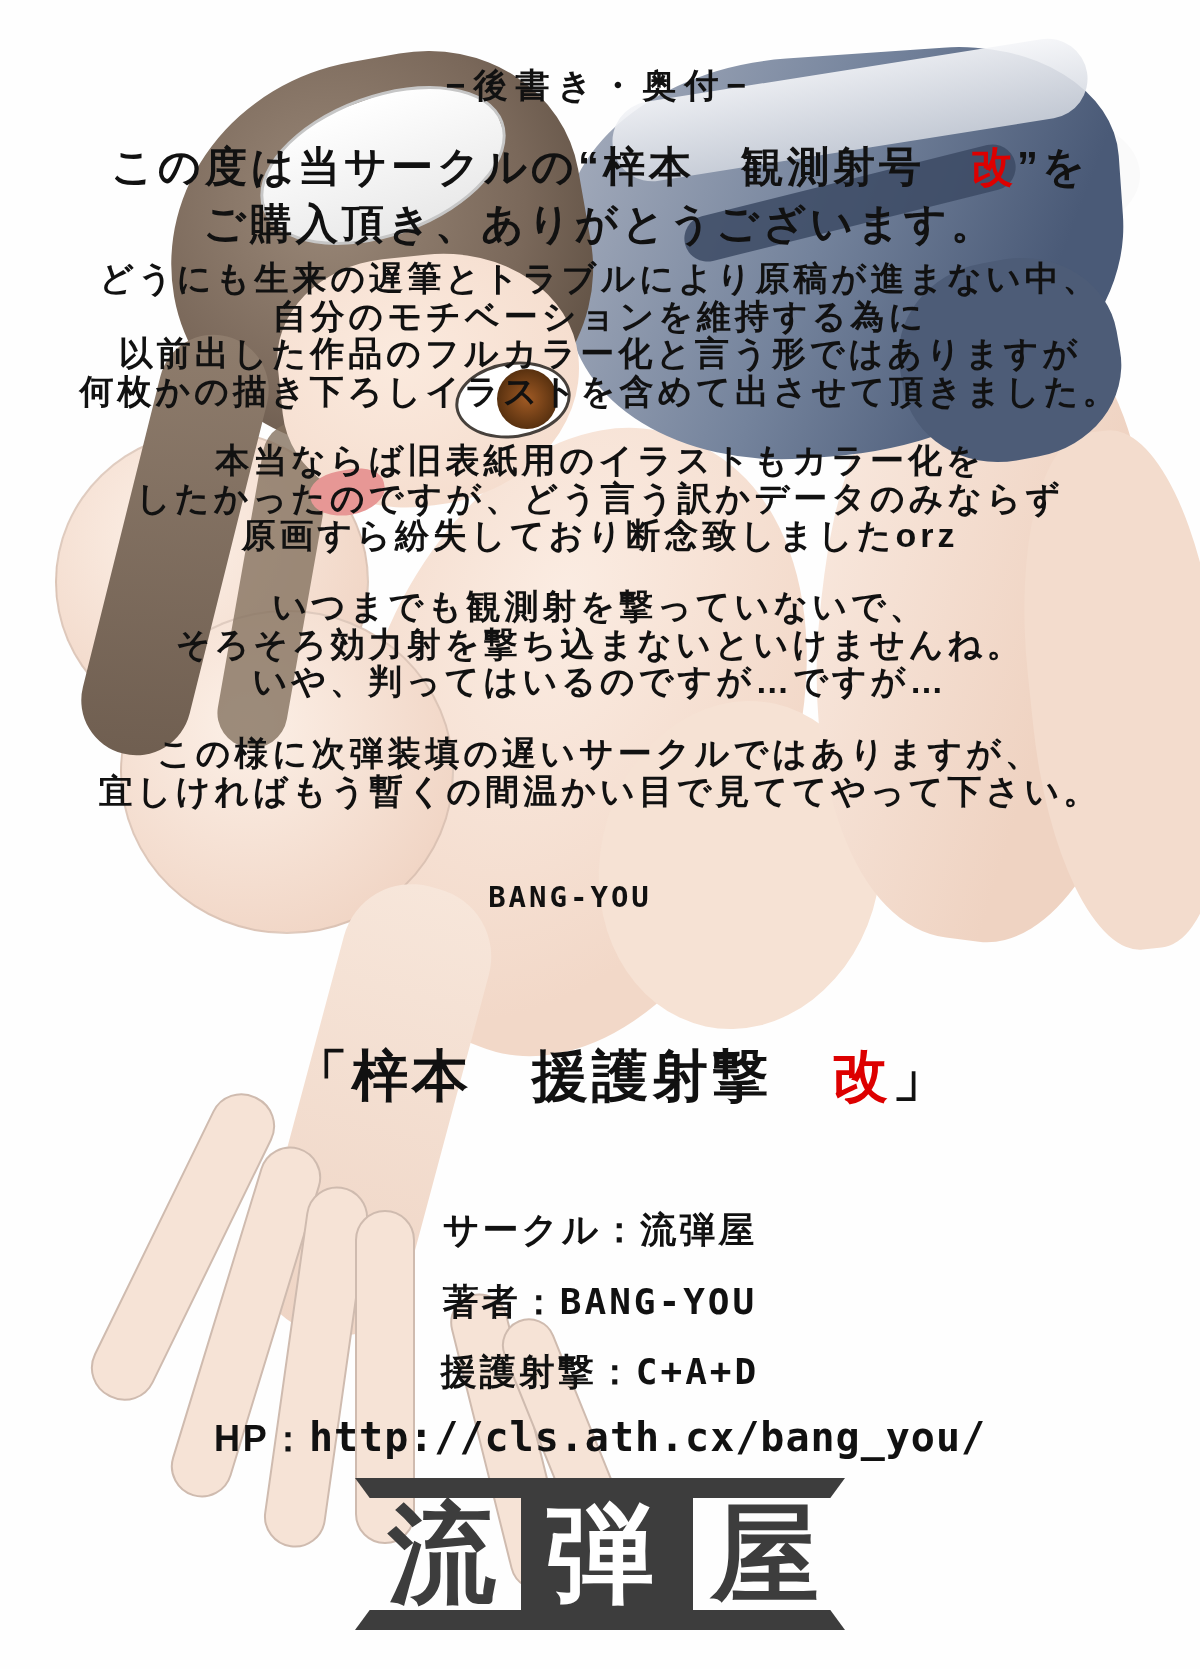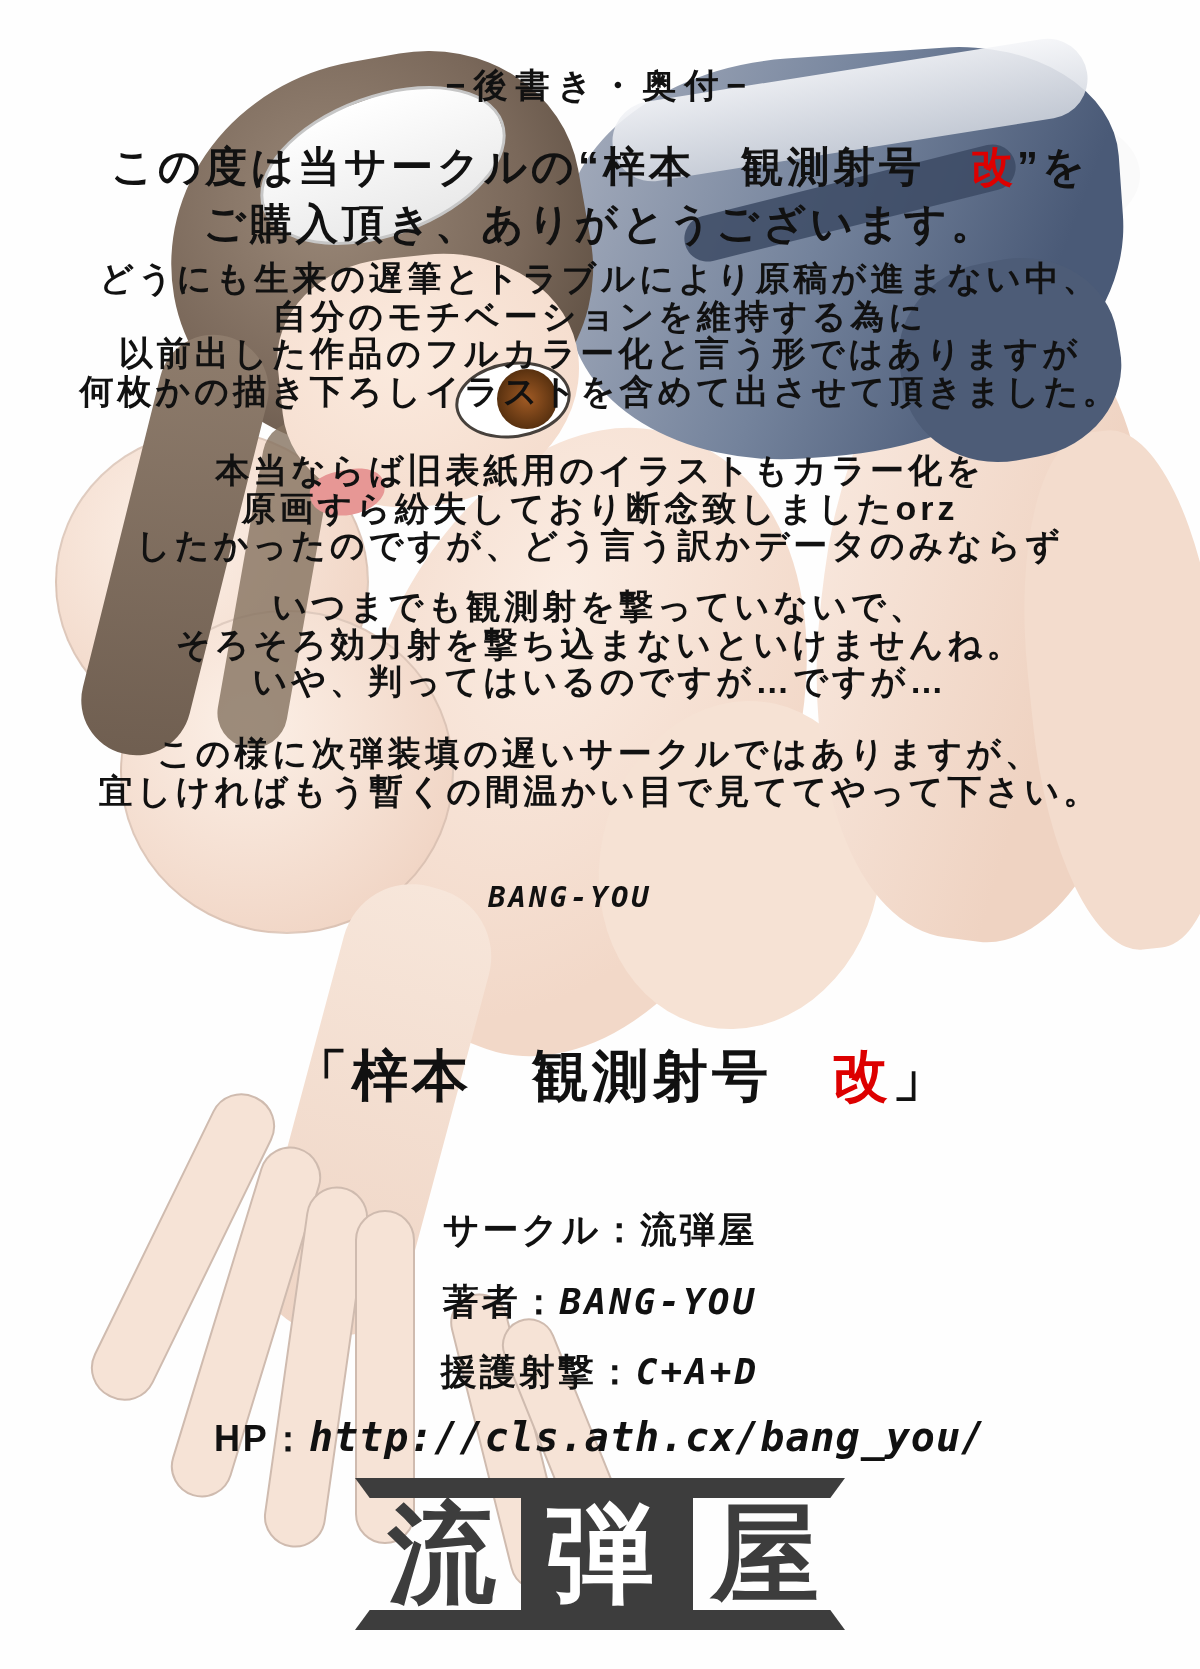--- a/index.html
+++ b/index.html
@@ -40,26 +40,26 @@
   .il-finger-4{left:355px;top:1210px;width:56px;height:330px;background:#f6e3d6;border:2px solid #cfbbaf;border-radius:32px;}
   .il-finger-5{left:480px;top:1290px;width:54px;height:300px;background:#f6e3d6;border:2px solid #cfbbaf;border-radius:30px;transform:rotate(-14deg);}
   .il-finger-6{left:545px;top:1310px;width:50px;height:280px;background:#f6e3d6;border:2px solid #cfbbaf;border-radius:28px;transform:rotate(-22deg);}
 
   
   .txt{position:absolute;left:20px;width:1160px;text-align:center;z-index:2;font-weight:bold;}
   .header-title{top:40px;font-size:34px;letter-spacing:8px;margin-top:23px;}
   .p1{top:138px;font-size:42px;line-height:57px;letter-spacing:4px;}
   .para{font-size:34px;line-height:37.5px;letter-spacing:4px;}
   .p2{top:260px;}
-  .p3{top:452px;}
+  .p3{top:442px;}
   .p4{top:588px;}
   .p5{top:738px;font-family:Liberation Mono, monospace;}
   .signature{top:880px;font-size:29px;letter-spacing:3px;}
   .signature .inner{position:relative;left:-30px;}
-  .mono{font-family:"DejaVu Sans Mono","Liberation Mono",monospace;font-weight:bold;font-style:italic;}
+  .mono{font-family:"DejaVu Sans Mono","Liberation Mono",monospace;font-weight:bold;}
   .accent{color:var(--accent,#dd0000);}
   .book-title{top:1040px;font-size:56px;letter-spacing:4px;line-height:72px;}
   .book-title .inner{position:relative;left:22px;}
   .credit{position:absolute;left:0;width:1200px;z-index:2;display:flex;justify-content:center;align-items:baseline;font-weight:bold;font-size:36px;letter-spacing:3px;}
   .credit-1{top:1206px;}
   .credit-2{top:1278px;}
   .credit-3{top:1348px;}
   .credit-4{top:1414px;}
   .credit-4 .credit-value{font-size:40px;letter-spacing:1px;}
 
@@ -116,41 +116,41 @@
 
   <div class="txt para p2">
     <div>どうにも生来の遅筆とトラブルにより原稿が進まない中、</div>
     <div>自分のモチベーションを維持する為に</div>
     <div>以前出した作品のフルカラー化と言う形ではありますが</div>
     <div>何枚かの描き下ろしイラストを含めて出させて頂きました。</div>
   </div>
 
   <div class="txt para p3">
     <div>本当ならば旧表紙用のイラストもカラー化を</div>
+    <div>したかったのですが、どう言う訳かデータのみならず</div>
     <div>原画すら紛失しており断念致しましたorz</div>
-    <div>したかったのですが、どう言う訳かデータのみならず</div>
   </div>
 
   <div class="txt para p4">
     <div>いつまでも観測射を撃っていないで、</div>
     <div>そろそろ効力射を撃ち込まないといけませんね。</div>
     <div>いや、判ってはいるのですが…ですが…</div>
   </div>
 
   <div class="txt para p5">
     <div>この様に次弾装填の遅いサークルではありますが、</div>
     <div>宜しければもう暫くの間温かい目で見ててやって下さい。</div>
   </div>
 
   <div class="txt signature mono">
     <span class="inner">BANG-YOU</span>
   </div>
 
   <div class="txt book-title">
-    <span class="inner"><span>「梓本　観測射号　</span><span class="accent">改</span><span>」</span></span>
+    <span class="inner"><span>「梓本　援護射撃　</span><span class="accent">改</span><span>」</span></span>
   </div>
 
   <div class="credit credit-1">
     <span class="credit-label">サークル：</span>
     <span class="credit-value">流弾屋</span>
   </div>
   <div class="credit credit-2">
     <span class="credit-label">著者：</span>
     <span class="credit-value mono">BANG-YOU</span>
   </div>

